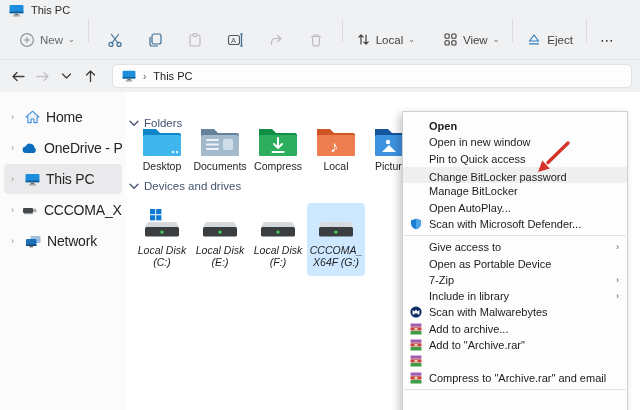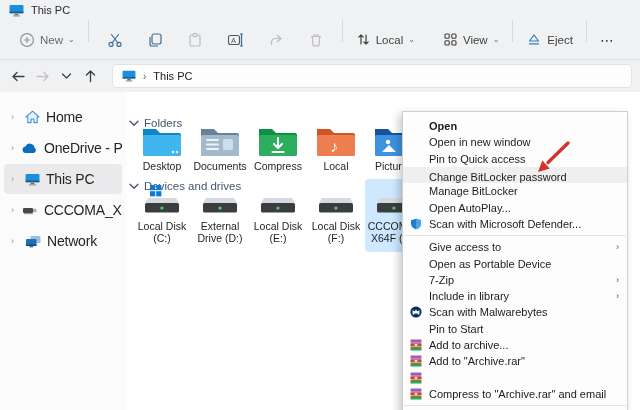--- a/index.html
+++ b/index.html
@@ -354,82 +354,71 @@
       </div>
     </div>
 
     <div class="sec-header" style="top:88px;">
       <svg class="sec-chev" width="10" height="7" viewBox="0 0 10 7">
           <path d="M1 1.2l4 4 4-4" fill="none" stroke="#44546f" stroke-width="1.3" stroke-linecap="round" stroke-linejoin="round"></path>
         </svg>
       <span>Devices and drives</span>
     </div>
 
-    <div class="tiles" style="top:87px;">
+    <div class="tiles" style="top:111px;font-style:italic;">
 
       <div class="tile drive-tile">
         <span>
           <svg width="40" height="34" viewBox="0 0 40 34">
               <rect x="8" y="1" width="5.2" height="5.2" fill="#0e7ad3"></rect>
               <rect x="14.2" y="1" width="5.2" height="5.2" fill="#0e7ad3"></rect>
               <rect x="8" y="7.2" width="5.2" height="5.2" fill="#0e7ad3"></rect>
               <rect x="14.2" y="7.2" width="5.2" height="5.2" fill="#0e7ad3"></rect>
               <path d="M6 14h28l3 5H3z" fill="#d6d9dd"></path>
               <rect x="3" y="19" width="34" height="9.5" rx="1.5" fill="#3b3e41"></rect>
               <rect x="18.2" y="22.4" width="3.4" height="3.4" rx="1.7" fill="#43d157"></rect>
             </svg>
         </span>
         <span class="tile-label">Local Disk</span>
         <span class="tile-label2">(C:)</span>
       </div>
 
+
       <div class="tile drive-tile">
         <span>
           <svg width="40" height="34" viewBox="0 0 40 34">
               <path d="M6 14h28l3 5H3z" fill="#d6d9dd"></path>
               <rect x="3" y="19" width="34" height="9.5" rx="1.5" fill="#3b3e41"></rect>
               <rect x="18.2" y="22.4" width="3.4" height="3.4" rx="1.7" fill="#43d157"></rect>
             </svg>
         </span>
-        <span class="tile-label">External</span>
-        <span class="tile-label2">Drive (D:)</span>
+        <span class="tile-label">Local Disk</span>
+        <span class="tile-label2">(E:)</span>
       </div>
 
       <div class="tile drive-tile">
         <span>
           <svg width="40" height="34" viewBox="0 0 40 34">
               <path d="M6 14h28l3 5H3z" fill="#d6d9dd"></path>
               <rect x="3" y="19" width="34" height="9.5" rx="1.5" fill="#3b3e41"></rect>
               <rect x="18.2" y="22.4" width="3.4" height="3.4" rx="1.7" fill="#43d157"></rect>
             </svg>
         </span>
         <span class="tile-label">Local Disk</span>
-        <span class="tile-label2">(E:)</span>
-      </div>
-
-      <div class="tile drive-tile">
+        <span class="tile-label2">(F:)</span>
+      </div>
+
+      <div class="tile drive-tile selected">
         <span>
           <svg width="40" height="34" viewBox="0 0 40 34">
               <path d="M6 14h28l3 5H3z" fill="#d6d9dd"></path>
               <rect x="3" y="19" width="34" height="9.5" rx="1.5" fill="#3b3e41"></rect>
               <rect x="18.2" y="22.4" width="3.4" height="3.4" rx="1.7" fill="#43d157"></rect>
             </svg>
         </span>
-        <span class="tile-label">Local Disk</span>
-        <span class="tile-label2">(F:)</span>
-      </div>
-
-      <div class="tile drive-tile selected">
-        <span>
-          <svg width="40" height="34" viewBox="0 0 40 34">
-              <path d="M6 14h28l3 5H3z" fill="#d6d9dd"></path>
-              <rect x="3" y="19" width="34" height="9.5" rx="1.5" fill="#3b3e41"></rect>
-              <rect x="18.2" y="22.4" width="3.4" height="3.4" rx="1.7" fill="#43d157"></rect>
-            </svg>
-        </span>
         <span class="tile-label">CCCOMA_</span>
         <span class="tile-label2">X64F (G:)</span>
       </div>
     </div>
   </div>
 </div>
 
 <div class="context-menu">
   <div class="mi bold">
     <span class="gut"></span>
@@ -485,24 +474,20 @@
     <span class="sub">›</span>
   </div>
   <div class="mi">
     <span class="gut">
       <svg width="12" height="12" viewBox="0 0 12 12">
           <circle cx="6" cy="6" r="5.6" fill="#0d2a66"></circle>
           <path d="M2.6 8.5V4l2 1.6L6 3.4l1.4 2.2 2-1.6v4.5H7.6V6.8L6 8 4.4 6.8v1.7z" fill="#fff"></path>
         </svg>
     </span>
     <span class="lbl">Scan with Malwarebytes</span>
-  </div>
-  <div class="mi">
-    <span class="gut"></span>
-    <span class="lbl">Pin to Start</span>
   </div>
   <div class="mi">
     <span class="gut">
       <svg width="12" height="12" viewBox="0 0 12 12">
           <rect x="0.5" y="0.5" width="11" height="3.2" rx="0.6" fill="#a05fb0"></rect>
           <rect x="0.5" y="4.2" width="11" height="3.4" rx="0.6" fill="#c8403a"></rect>
           <rect x="4.6" y="4.9" width="2.8" height="2" fill="#f2e3c4"></rect>
           <rect x="0.5" y="8.1" width="11" height="3.4" rx="0.6" fill="#3f9c46"></rect>
         </svg>
     </span>

